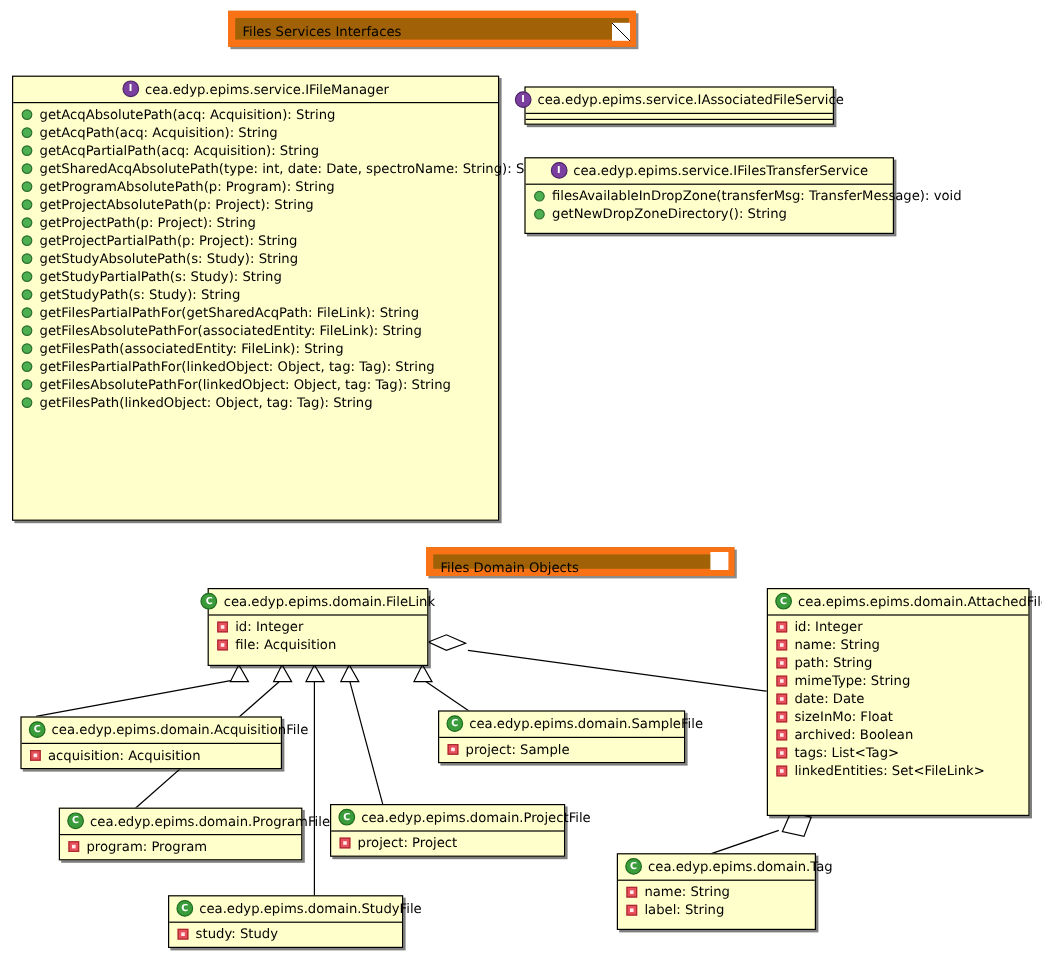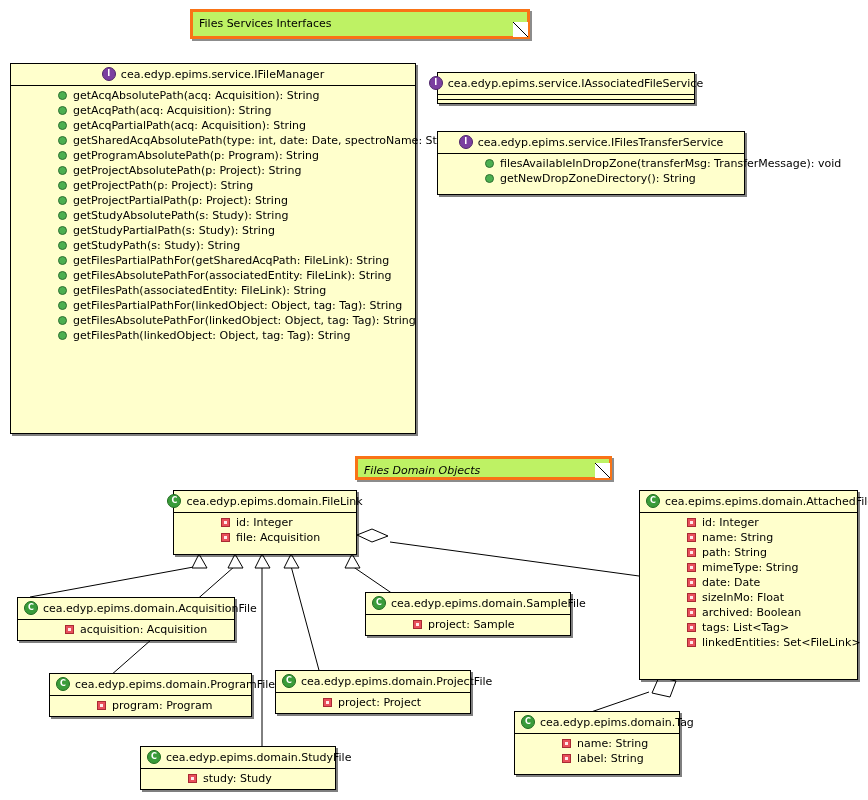--- a/index.html
+++ b/index.html
@@ -29,22 +29,22 @@
     position: absolute;
     left: 0; top: 0;
     width: 868px;
     height: 800px;
     pointer-events: none;
   }
 
   
   .note {
     position: absolute;
-    background: #bef264;
-    border: 3px solid #f97316;
+    background: #a16207;
+    border: 6px solid #f97316;
     box-shadow: 2px 2px 0 rgba(0,0,0,0.45);
     box-sizing: border-box;
   }
   .note .note-label {
     position: absolute;
     left: 6px;
     top: 5px;
     font-size: 11px;
     white-space: nowrap;
   }
@@ -79,21 +79,20 @@
   }
   .uml.title-left .title-band {
     justify-content: flex-start;
   }
   .uml .title-text {
     font-size: 11px;
     color: #000000;
   }
   .uml .members {
     padding: 2px 16px 3px 0;
-    margin-left: 40px;
   }
   .uml .member {
     display: flex;
     align-items: center;
     gap: 6px;
     padding: 1px 6px 1px 7px;
     white-space: nowrap;
     font-size: 11px;
   }
   .uml .empty-band {
@@ -188,21 +187,21 @@
       <polygon points="357,535 372,529 388,536 372,542"></polygon>
       <polygon points="676,681 670,697 652,693 659,677"></polygon>
     </g>
   </svg>
 
   <div class="note" style="left:190px; top:9px; width:340px; height:30px;">
     <span class="note-label">Files Services Interfaces</span>
     <span class="fold-cover"></span>
   </div>
 
-  <div class="note" style="left:355px; top:456px; width:257px; height:24px;font-style:italic;">
+  <div class="note" style="left:355px; top:456px; width:257px; height:24px;">
     <span class="note-label">Files Domain Objects</span>
     <span class="fold-cover"></span>
   </div>
 
   <div class="uml" style="left:10px; top:63px; width:406px; height:371px;">
     <div class="title-band">
       <span class="icon-iface">I</span>
       <span class="title-text">cea.edyp.epims.service.IFileManager</span>
     </div>
     <div class="members">

